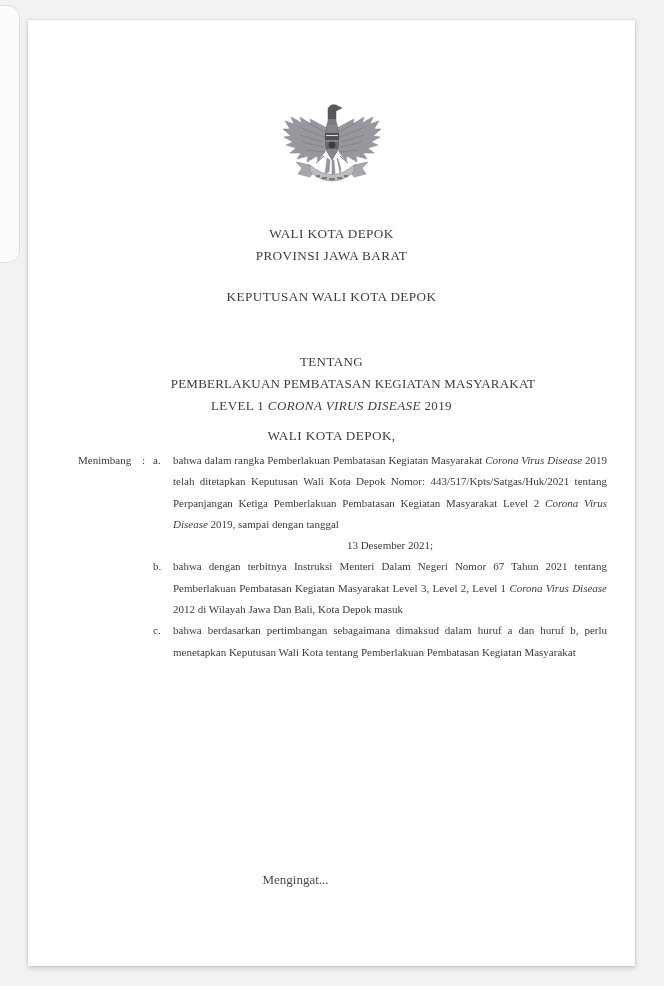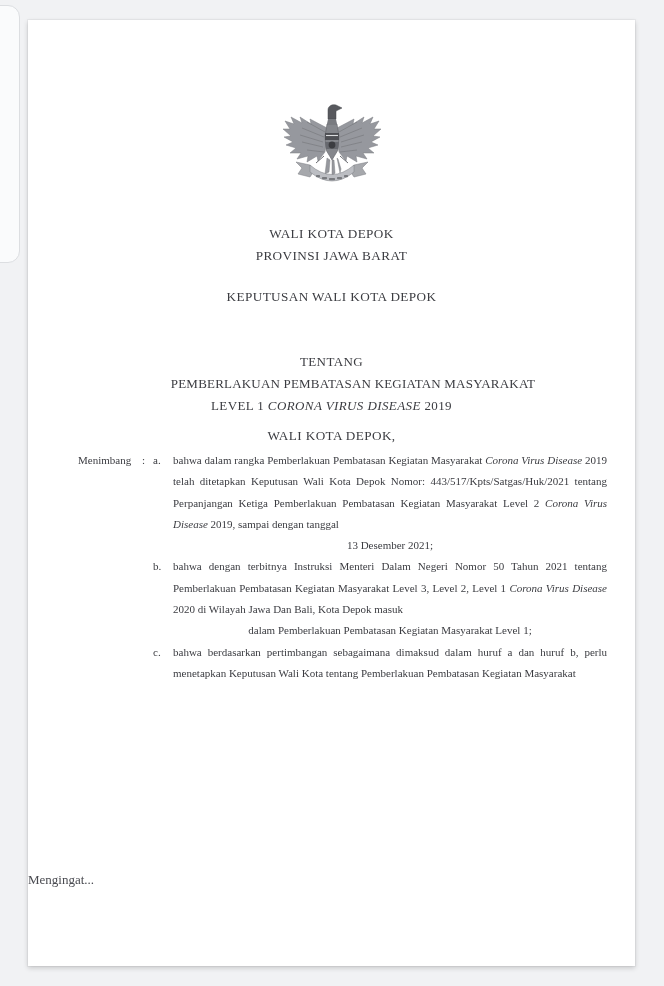--- a/index.html
+++ b/index.html
@@ -140,21 +140,21 @@
     display: block;
     text-align: center;
   }
 
   
   .mengingat {
     position: absolute;
     top: 852px;
     left: 0;
     width: 607px;
-    text-align: left;
+    text-align: center;
     padding-right: 72px;
     box-sizing: border-box;
     color: #494a50;
     font-size: 13px;
   }
 </style>
 </head>
 <body>
 
 <div class="side-panel"></div>
@@ -241,21 +241,21 @@
         <div class="marker-cell">a.</div>
         <div class="text-cell">
           <p><span>bahwa dalam rangka Pemberlakuan Pembatasan Kegiatan Masyarakat </span><span class="ital">Corona Virus Disease</span><span> 2019 telah ditetapkan Keputusan Wali Kota Depok Nomor: 443/517/Kpts/Satgas/Huk/2021 tentang Perpanjangan Ketiga Pemberlakuan Pembatasan Kegiatan Masyarakat Level 2 </span><span class="ital">Corona Virus Disease</span><span> 2019, sampai dengan tanggal </span><span class="lastline">13 Desember 2021;</span></p>
         </div>
       </div>
 
       <div class="row item-row">
         <div class="spacer-label"></div>
         <div class="marker-cell">b.</div>
         <div class="text-cell">
-          <p><span>bahwa dengan terbitnya Instruksi Menteri Dalam Negeri Nomor 50 Tahun 2021 tentang Pemberlakuan Pembatasan Kegiatan Masyarakat Level 3, Level 2, Level 1 </span><span class="ital">Corona Virus Disease</span><span> 2020 di Wilayah Jawa Dan Bali, Kota Depok masuk </span><span class="lastline">dalam Pemberlakuan Pembatasan Kegiatan Masyarakat Level 1;</span></p>
+          <p><span>bahwa dengan terbitnya Instruksi Menteri Dalam Negeri Nomor 67 Tahun 2021 tentang Pemberlakuan Pembatasan Kegiatan Masyarakat Level 3, Level 2, Level 1 </span><span class="ital">Corona Virus Disease</span><span> 2012 di Wilayah Jawa Dan Bali, Kota Depok masuk </span></p>
         </div>
       </div>
 
       <div class="row item-row">
         <div class="spacer-label"></div>
         <div class="marker-cell">c.</div>
         <div class="text-cell">
           <p><span>bahwa berdasarkan pertimbangan sebagaimana dimaksud dalam huruf a dan huruf b, perlu menetapkan Keputusan Wali Kota tentang Pemberlakuan Pembatasan Kegiatan Masyarakat </span></p>
         </div>
       </div>

